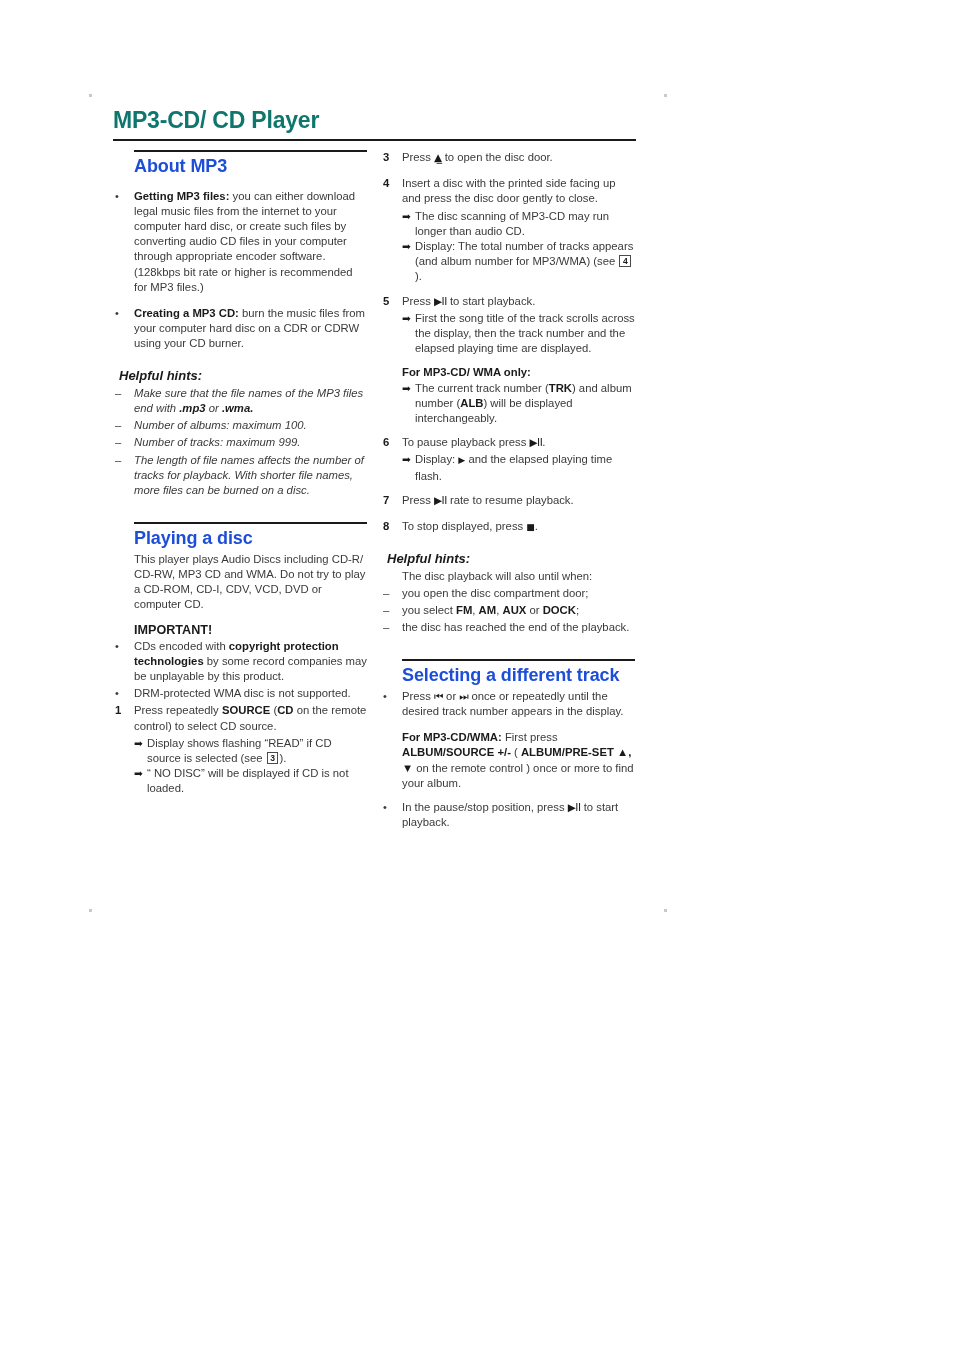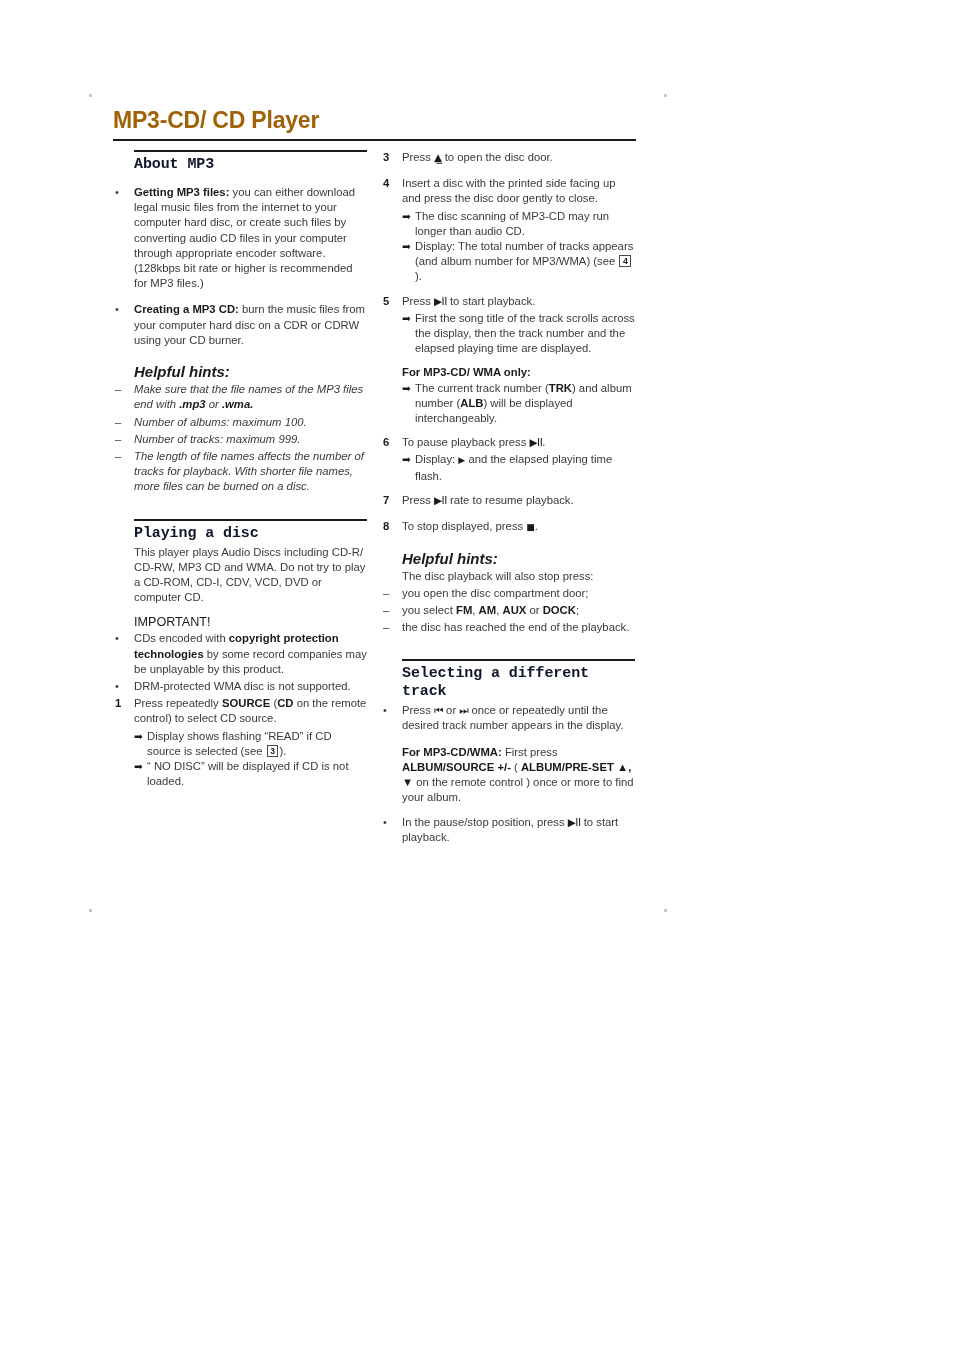--- a/index.html
+++ b/index.html
@@ -38,21 +38,21 @@
 
   
   .page-title {
     position: absolute;
     left: 113px;
     top: 108px;
     width: 530px;
     font-size: 23px;
     font-weight: bold;
     letter-spacing: -0.2px;
-    color: #a16207;
+    color: #0f766e;
     line-height: 1.05;
   }
   .title-rule {
     position: absolute;
     left: 113px;
     top: 139px;
     width: 523px;
     height: 2px;
     background: #1a1a1a;
   }
@@ -70,27 +70,26 @@
     margin-top: 0;
   }
   .sec-rule {
     height: 2px;
     background: #1a1a1a;
     margin-bottom: 4px;
   }
   .sec-rule.indent { margin-left: 21px; width: 233px; }
   .sec-rule.full   { margin-left: 21px; width: 233px; }
   .sec-head {
-    font-size: 15px;
-    font-weight: bold;
-    color: #0f172a;
+    font-size: 18px;
+    font-weight: bold;
+    color: #1d4ed8;
     letter-spacing: -0.1px;
     margin: 0 0 2px 21px;
     line-height: 1.2;
-    font-family: Liberation Mono, monospace;
   }
 
   
   .para {
     font-size: 11.3px;
     line-height: 15.2px;
     margin: 0 0 0 21px;
   }
 
   .spacer-s { height: 9px; }
@@ -142,32 +141,32 @@
   .subrow .body { flex: 1 1 auto; }
 
   .arrow { font-size: 11px; }
 
   b, strong {
     font-weight: bold;
     color: #1a1a1a;
     margin-top: 12px;
   }
   .hint-head {
-    font-size: 15px;
+    font-size: 13px;
     font-weight: bold;
     font-style: italic;
     color: #1a1a1a;
-    margin: 0 0 3px 21px;
+    margin: 0 0 3px 6px;
     line-height: 15.2px;
   }
   .hint-body { font-style: italic; }
 
   .important {
     font-size: 12.6px;
-    font-weight: normal;
+    font-weight: bold;
     color: #1a1a1a;
     margin: 0 0 1px 21px;
     line-height: 16px;
   }
 
   .boxnum {
     display: inline-block;
     border: 1px solid #4a4a4a;
     font-size: 8.6px;
     font-weight: bold;
@@ -344,21 +343,21 @@
     <div class="spacer-s"></div>
 
     <div class="row">
       <div class="marker marker-num">8</div>
       <div class="body"><span>To stop displayed, press </span><span class="glyph-sm">■</span><span>.</span></div>
     </div>
 
     <div class="spacer-m"></div>
 
     <div class="hint-head">Helpful hints:</div>
-    <div class="para" style="margin-bottom:1px;">The disc playback will also stop press:</div>
+    <div class="para" style="margin-bottom:1px;">The disc playback will also until when:</div>
 
     <div class="row">
       <div class="marker marker-dash">–</div>
       <div class="body">you open the disc compartment door;</div>
     </div>
     <div class="row">
       <div class="marker marker-dash">–</div>
       <div class="body"><span>you select </span><b>FM</b><span>, </span><b>AM</b><span>, </span><b>AUX</b><span> or </span><b>DOCK</b><span>;</span></div>
     </div>
     <div class="row">

